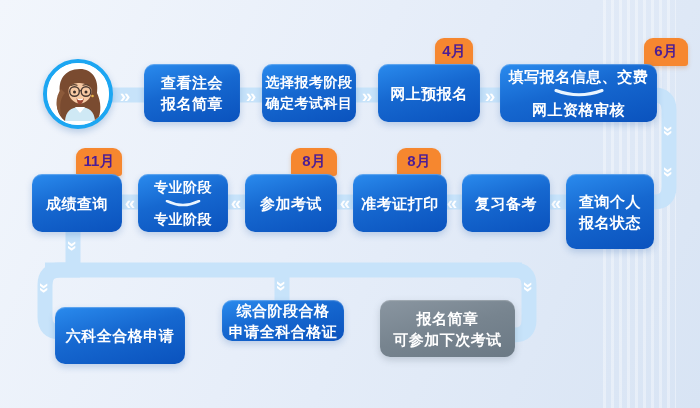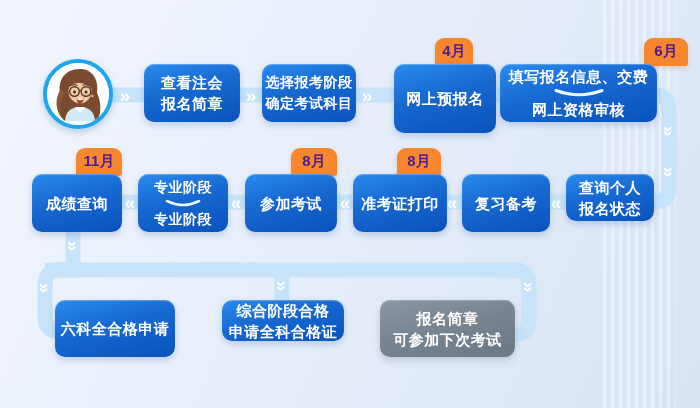--- a/index.html
+++ b/index.html
@@ -107,21 +107,21 @@
 </div>
 
 <div class="node" style="left:144px;top:64px;width:96px;height:58px">
   <span class="ln">查看注会</span>
   <span class="ln">报名简章</span>
 </div>
 <div class="node fs14" style="left:262px;top:64px;width:94px;height:58px">
   <span class="ln">选择报考阶段</span>
   <span class="ln">确定考试科目</span>
 </div>
-<div class="node" style="left:394px;top:64px;width:102px;height:69px">
+<div class="node" style="left:378px;top:64px;width:102px;height:58px">
   <span class="ln">网上预报名</span>
 </div>
 <div class="node" style="left:500px;top:64px;width:157px;height:58px">
   <span class="ln">填写报名信息、交费</span>
   <svg class="wave" width="54" height="8" viewBox="0 0 54 8">
     <path d="M4 1.5 Q27 10 50 1.5" fill="none" stroke="#eaf5ff" stroke-width="3" stroke-linecap="round"></path>
   </svg>
   <span class="ln">网上资格审核</span>
 </div>
 
@@ -137,26 +137,26 @@
 </div>
 <div class="node" style="left:245px;top:174px;width:92px;height:58px">
   <span class="ln">参加考试</span>
 </div>
 <div class="node" style="left:353px;top:174px;width:94px;height:58px">
   <span class="ln">准考证打印</span>
 </div>
 <div class="node" style="left:462px;top:174px;width:88px;height:58px">
   <span class="ln">复习备考</span>
 </div>
-<div class="node" style="left:566px;top:174px;width:88px;height:47px">
+<div class="node" style="left:566px;top:174px;width:88px;height:75px">
   <span class="ln">查询个人</span>
   <span class="ln">报名状态</span>
 </div>
 
-<div class="node" style="left:55px;top:300px;width:120px;height:57px">
+<div class="node" style="left:55px;top:307px;width:130px;height:57px">
   <span class="ln">六科全合格申请</span>
 </div>
 <div class="node" style="left:222px;top:300px;width:122px;height:41px">
   <span class="ln">综合阶段合格</span>
   <span class="ln">申请全科合格证</span>
 </div>
 <div class="node gray" style="left:380px;top:300px;width:135px;height:57px">
   <span class="ln">报名简章</span>
   <span class="ln">可参加下次考试</span>
 </div>

